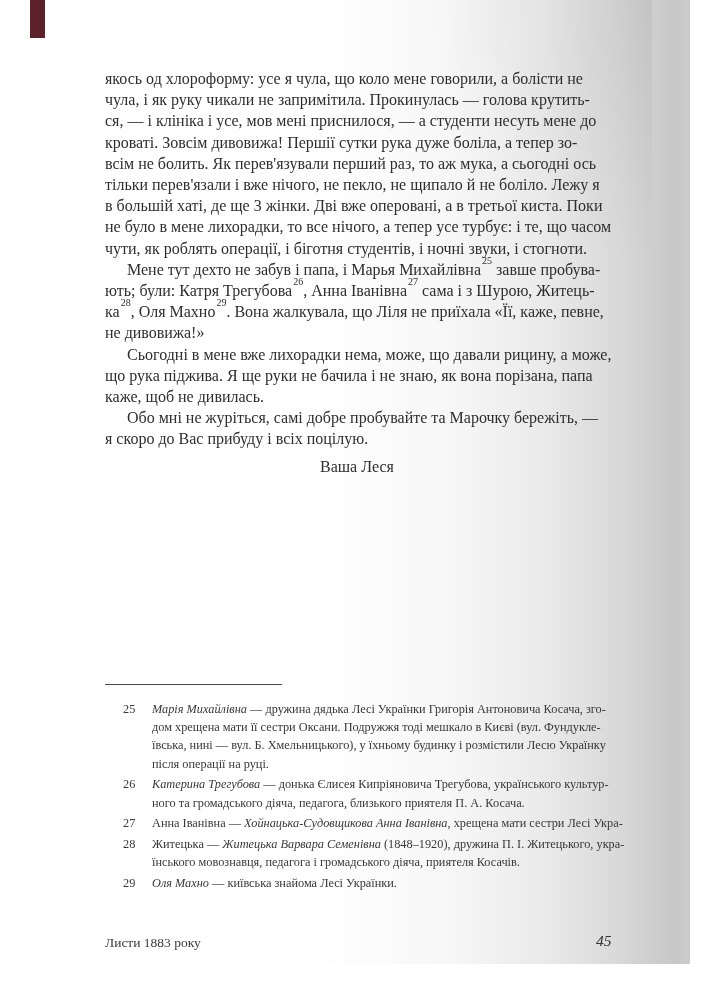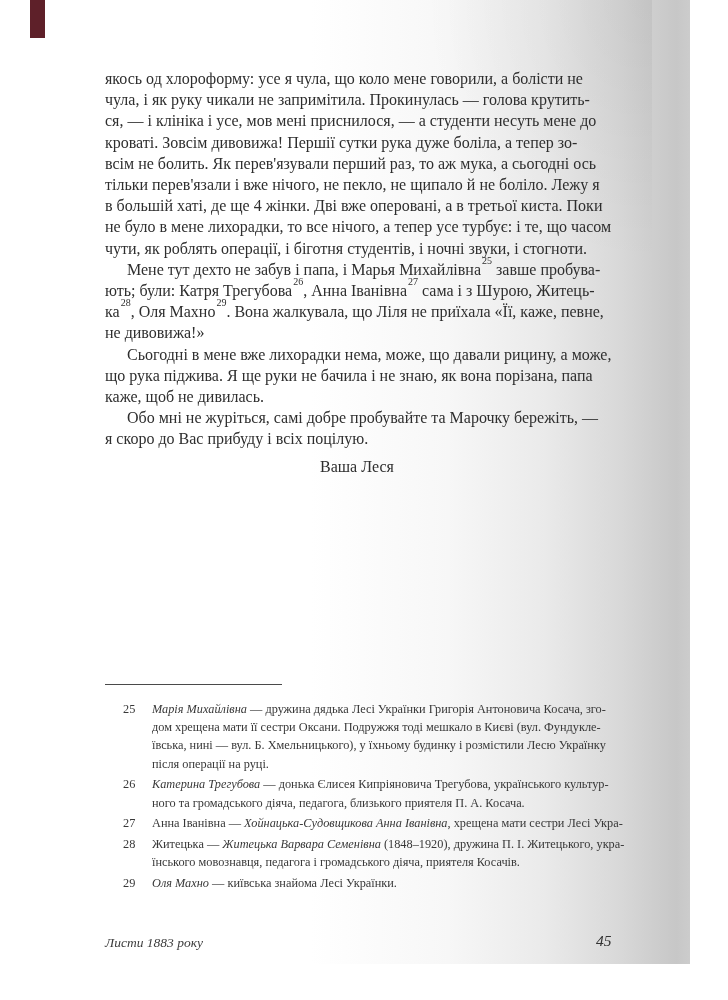--- a/index.html
+++ b/index.html
@@ -76,21 +76,20 @@
     padding-left: 18px;
     box-sizing: border-box;
     flex: none;
   }
   .fn-body { flex: 1; }
   .fn-line { white-space: pre; }
   #footer-title {
     position: absolute;
     left: 105px; top: 935px;
     font-size: 13.5px;
-    font-style: italic;
     color: #3c3c3c;
     white-space: pre;
   }
   #page-number {
     position: absolute;
     left: 596px; top: 932px;
     font-size: 15.5px;
     color: #333333;
     font-style: italic;
   }
@@ -101,21 +100,21 @@
 <div id="stage">
   <div id="page">
     <div id="page-corner-shade"></div>
     <div id="body-lines">
         <div class="bline">якось од хлороформу: усе я чула, що коло мене говорили, а болісти не</div>
         <div class="bline">чула, і як руку чикали не запримітила. Прокинулась — голова крутить-</div>
         <div class="bline">ся, — і клініка і усе, мов мені приснилося, — а студенти несуть мене до</div>
         <div class="bline">кроваті. Зовсім дивовижа! Першії сутки рука дуже боліла, а тепер зо-</div>
         <div class="bline">всім не болить. Як перев'язували перший раз, то аж мука, а сьогодні ось</div>
         <div class="bline">тільки перев'язали і вже нічого, не пекло, не щипало й не боліло. Лежу я</div>
-        <div class="bline">в большій хаті, де ще 4 жінки. Дві вже оперовані, а в третьої киста. Поки</div>
+        <div class="bline">в большій хаті, де ще 3 жінки. Дві вже оперовані, а в третьої киста. Поки</div>
         <div class="bline">не було в мене лихорадки, то все нічого, а тепер усе турбує: і те, що часом</div>
         <div class="bline">чути, як роблять операції, і біготня студентів, і ночні звуки, і стогноти.</div>
         <div class="bline indent">Мене тут дехто не забув і папа, і Марья Михайлівна<sup>25</sup> завше пробува-</div>
         <div class="bline">ють; були: Катря Трегубова<sup>26</sup>, Анна Іванівна<sup>27</sup> сама і з Шурою, Житець-</div>
         <div class="bline">ка<sup>28</sup>, Оля Махно<sup>29</sup>. Вона жалкувала, що Ліля не приїхала «Її, каже, певне,</div>
         <div class="bline">не дивовижа!»</div>
         <div class="bline indent">Сьогодні в мене вже лихорадки нема, може, що давали рицину, а може,</div>
         <div class="bline">що рука піджива. Я ще руки не бачила і не знаю, як вона порізана, папа</div>
         <div class="bline">каже, щоб не дивилась.</div>
         <div class="bline indent">Обо мні не журіться, самі добре пробувайте та Марочку бережіть, —</div>

